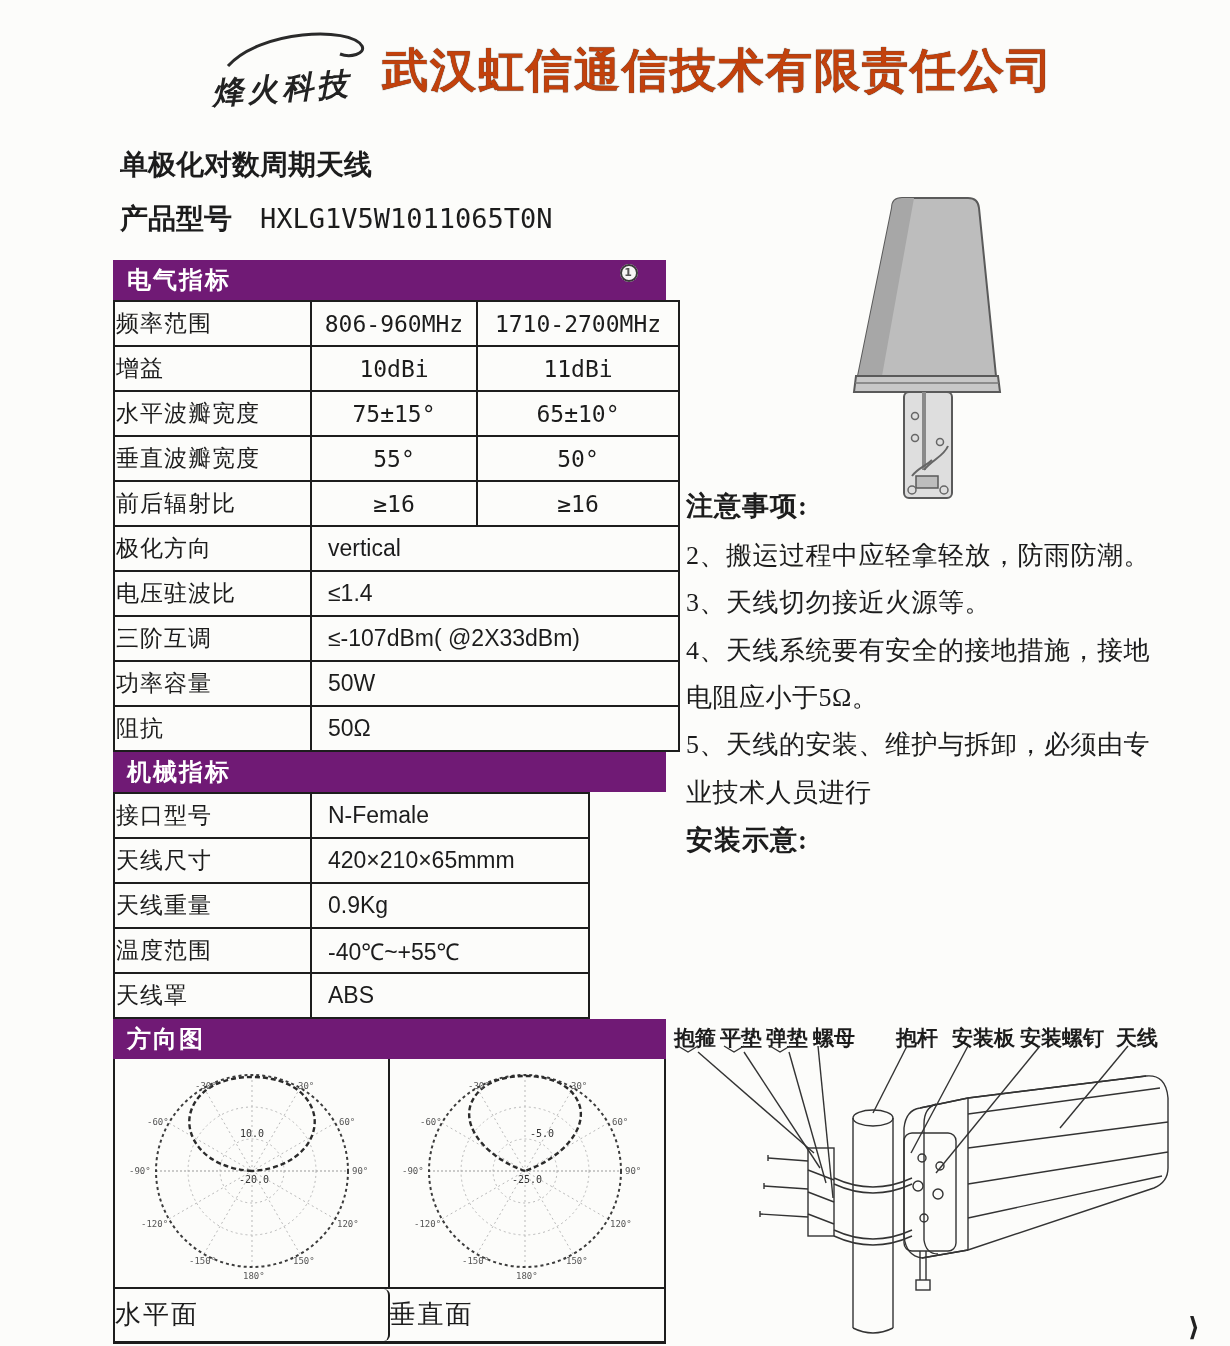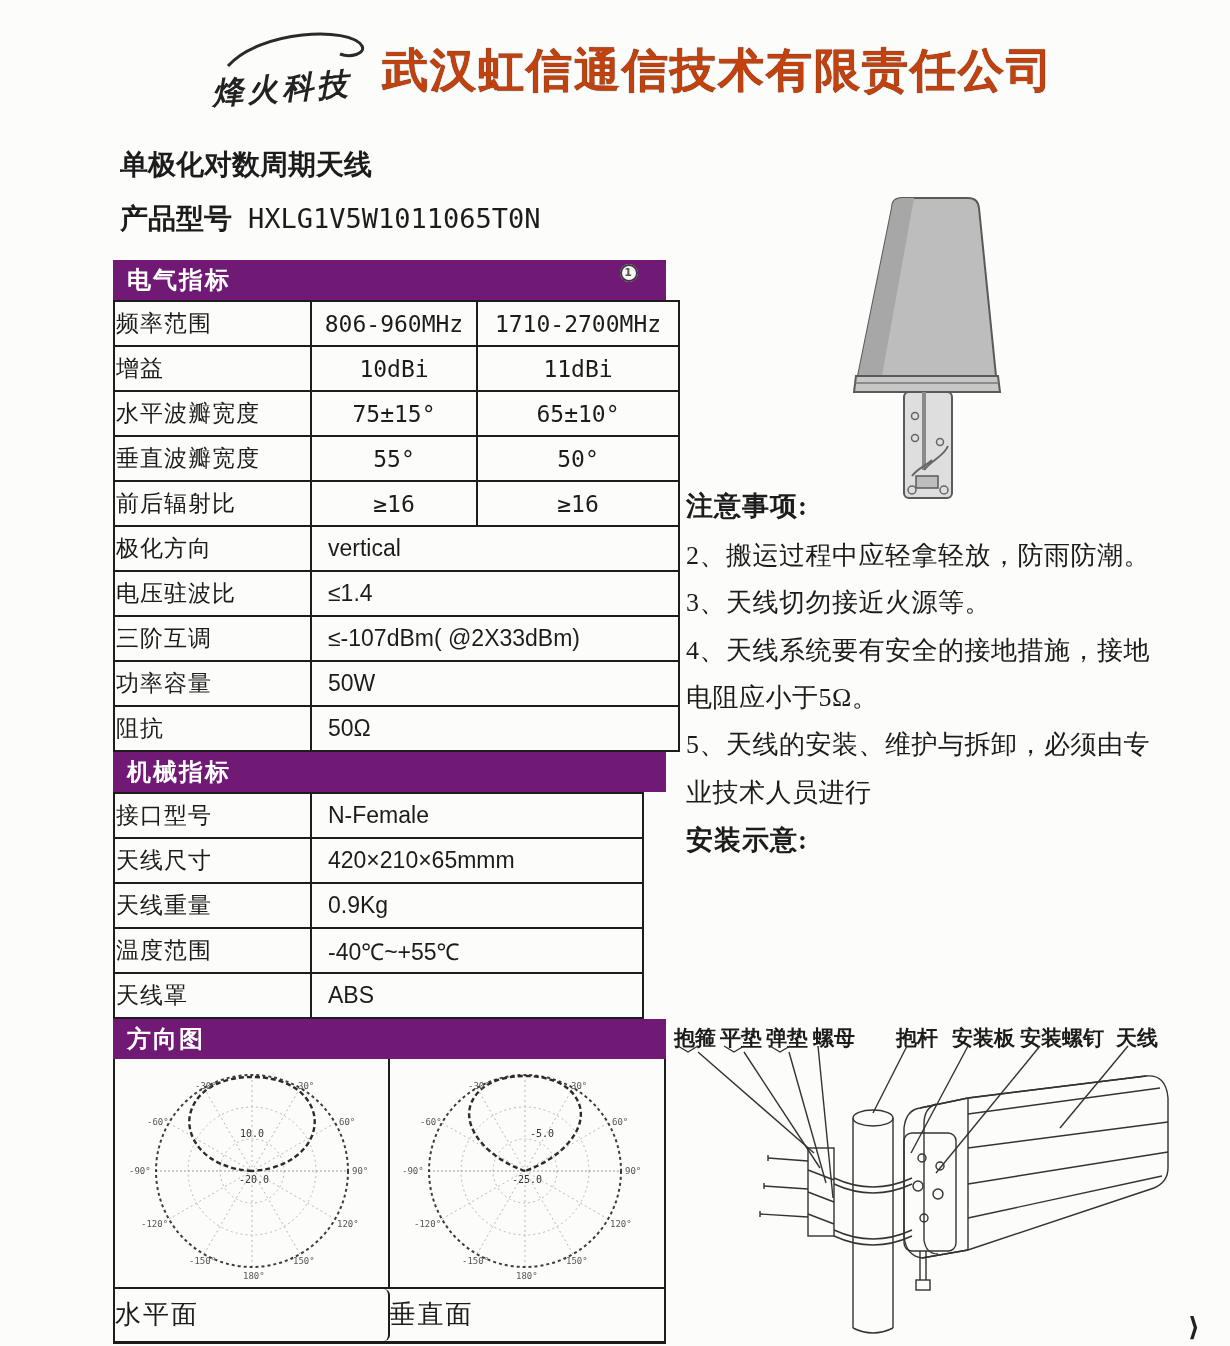--- a/index.html
+++ b/index.html
@@ -18,34 +18,34 @@
   }
   .company{
     position:absolute;left:382px;top:40px;font-size:46px;font-weight:900;
     letter-spacing:2px;color:#c2410c;white-space:nowrap;
     font-family:"Liberation Sans","DejaVu Sans",sans-serif;
     text-shadow:0 0 1px #000;
   }
   
   .title1{position:absolute;left:120px;top:146px;font-size:28px;font-weight:bold;}
   .title2{position:absolute;left:120px;top:200px;font-size:28px;font-weight:bold;}
-  .title2 .model{font-family:"DejaVu Sans Mono",monospace;font-weight:normal;font-size:27px;margin-left:16px;}
+  .title2 .model{font-family:"DejaVu Sans Mono",monospace;font-weight:normal;font-size:27px;margin-left:28px;}
   
   .left-col{position:absolute;left:113px;top:260px;width:553px;}
   .secbar{
     height:40px;line-height:40px;background:#701a75;color:#fff;
     font-size:24px;font-weight:bold;padding-left:14px;box-sizing:border-box;
     position:relative;letter-spacing:2px;
   }
   .corner-mark{
     position:absolute;right:28px;top:4px;width:18px;height:18px;border-radius:50%;
     background:#f6f6f4;color:#555;font-size:11px;line-height:18px;text-align:center;
     font-family:"DejaVu Sans",sans-serif;box-shadow:0 0 0 2px #3a3a3a inset;
   }
-  table.spec{border-collapse:collapse;table-layout:fixed;width:531px;}
+  table.spec{border-collapse:collapse;table-layout:fixed;width:477px;}
   table.spec td{
     border:2px solid #1d1d1d;height:41px;font-size:23px;
     overflow:hidden;white-space:nowrap;
   }
   td.lbl{width:193px;letter-spacing:1px;}
   td.v{font-family:"DejaVu Sans Mono",monospace;text-align:center;font-size:22px;}
   td.v1{width:162px;}
   td.v2{width:198px;}
   td.vspan{font-family:Liberation Sans, sans-serif;padding-left:16px;font-size:22px;}
   

